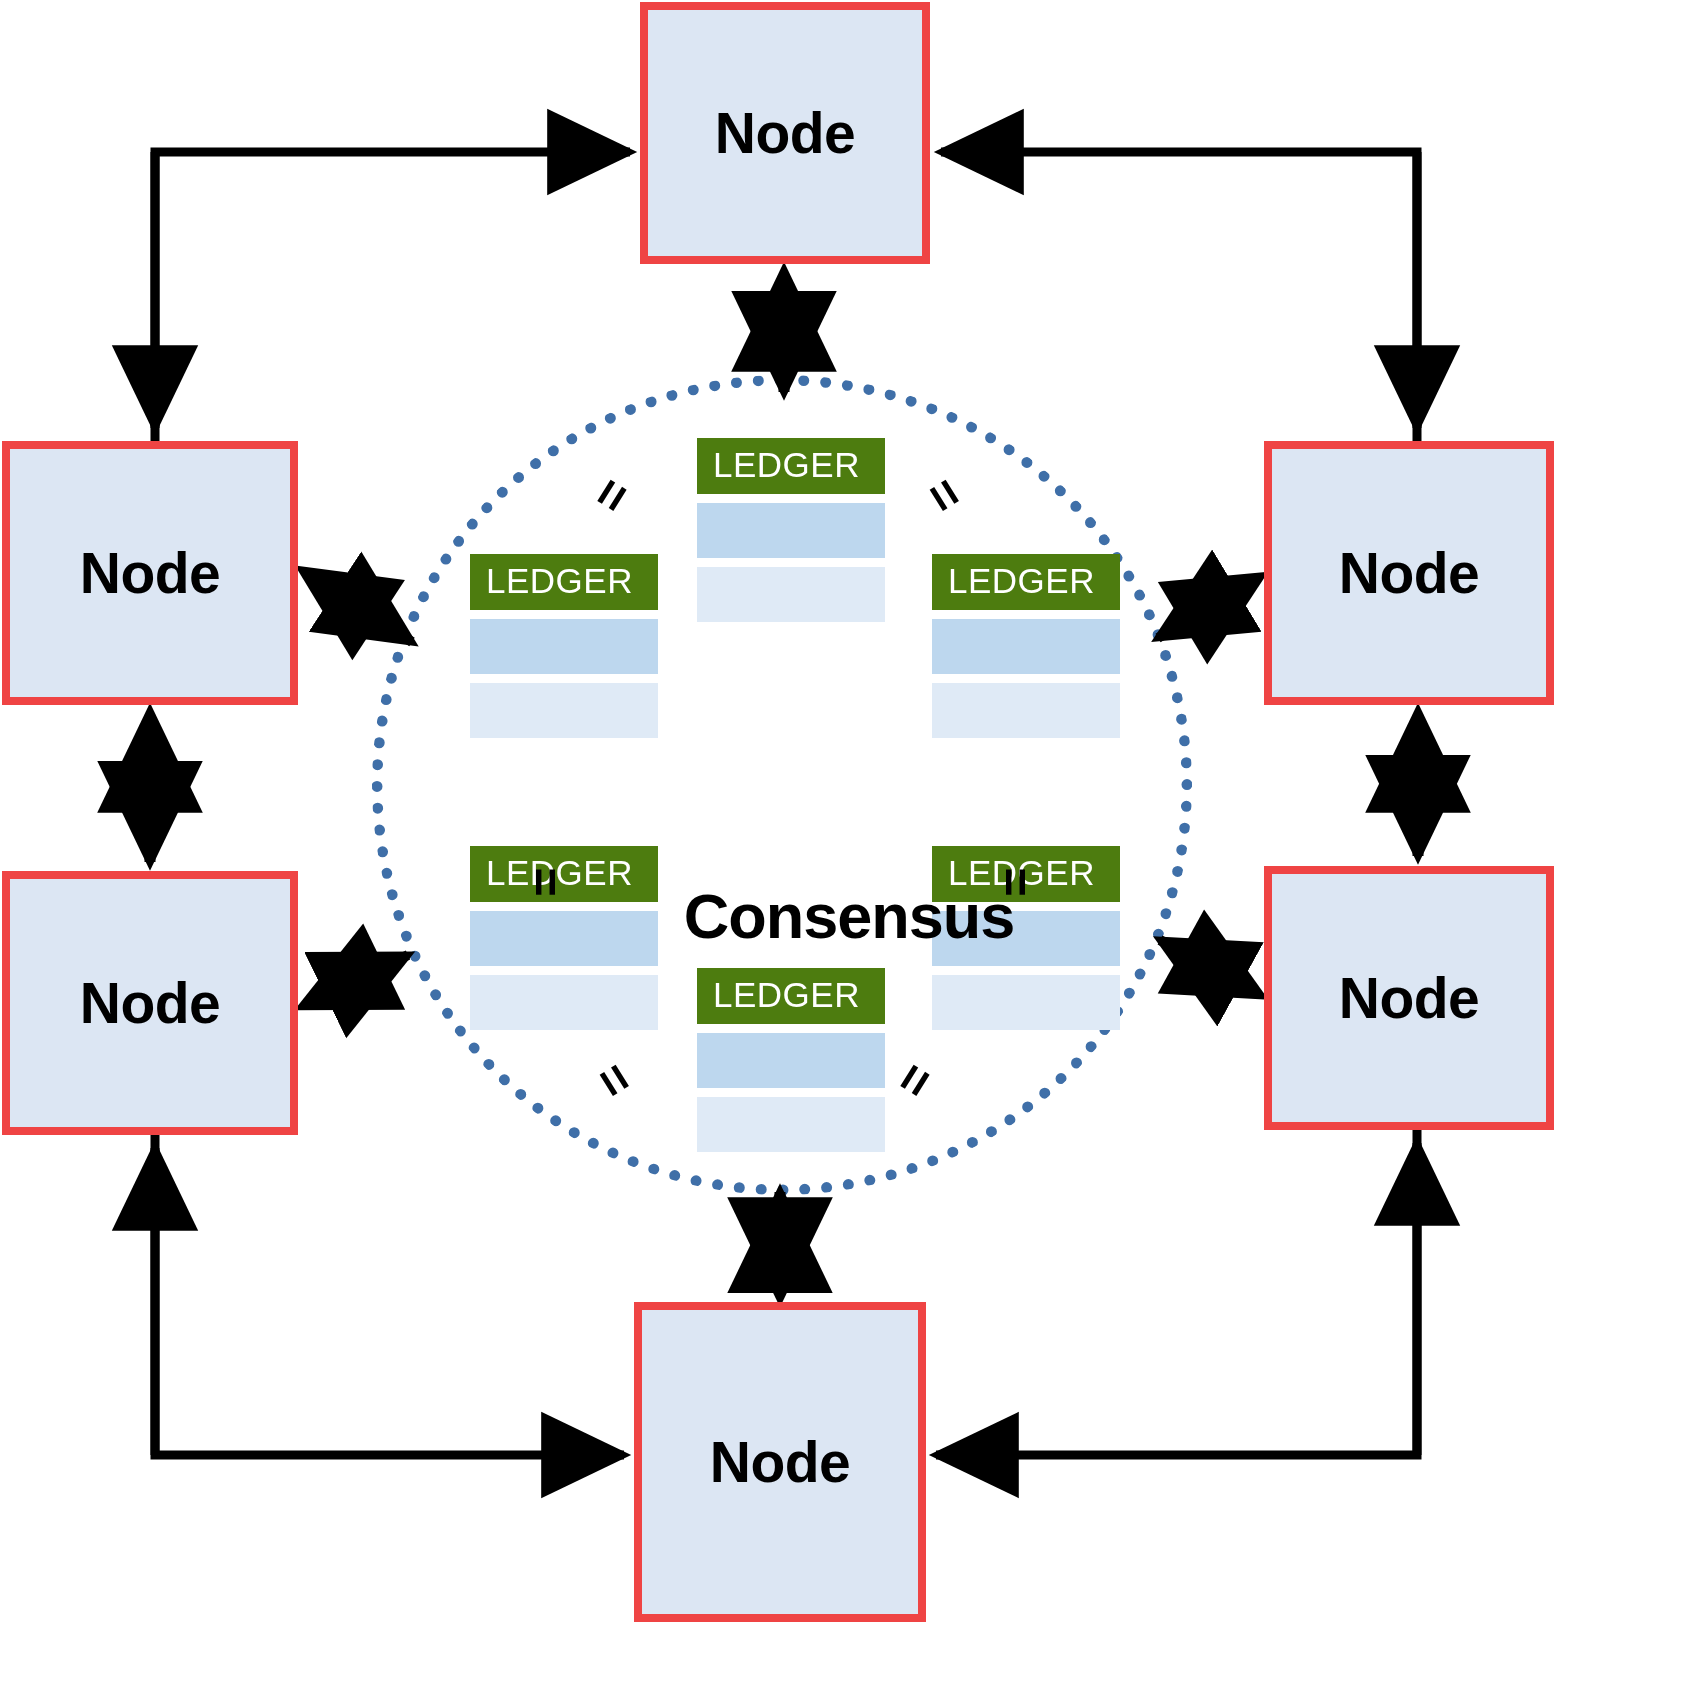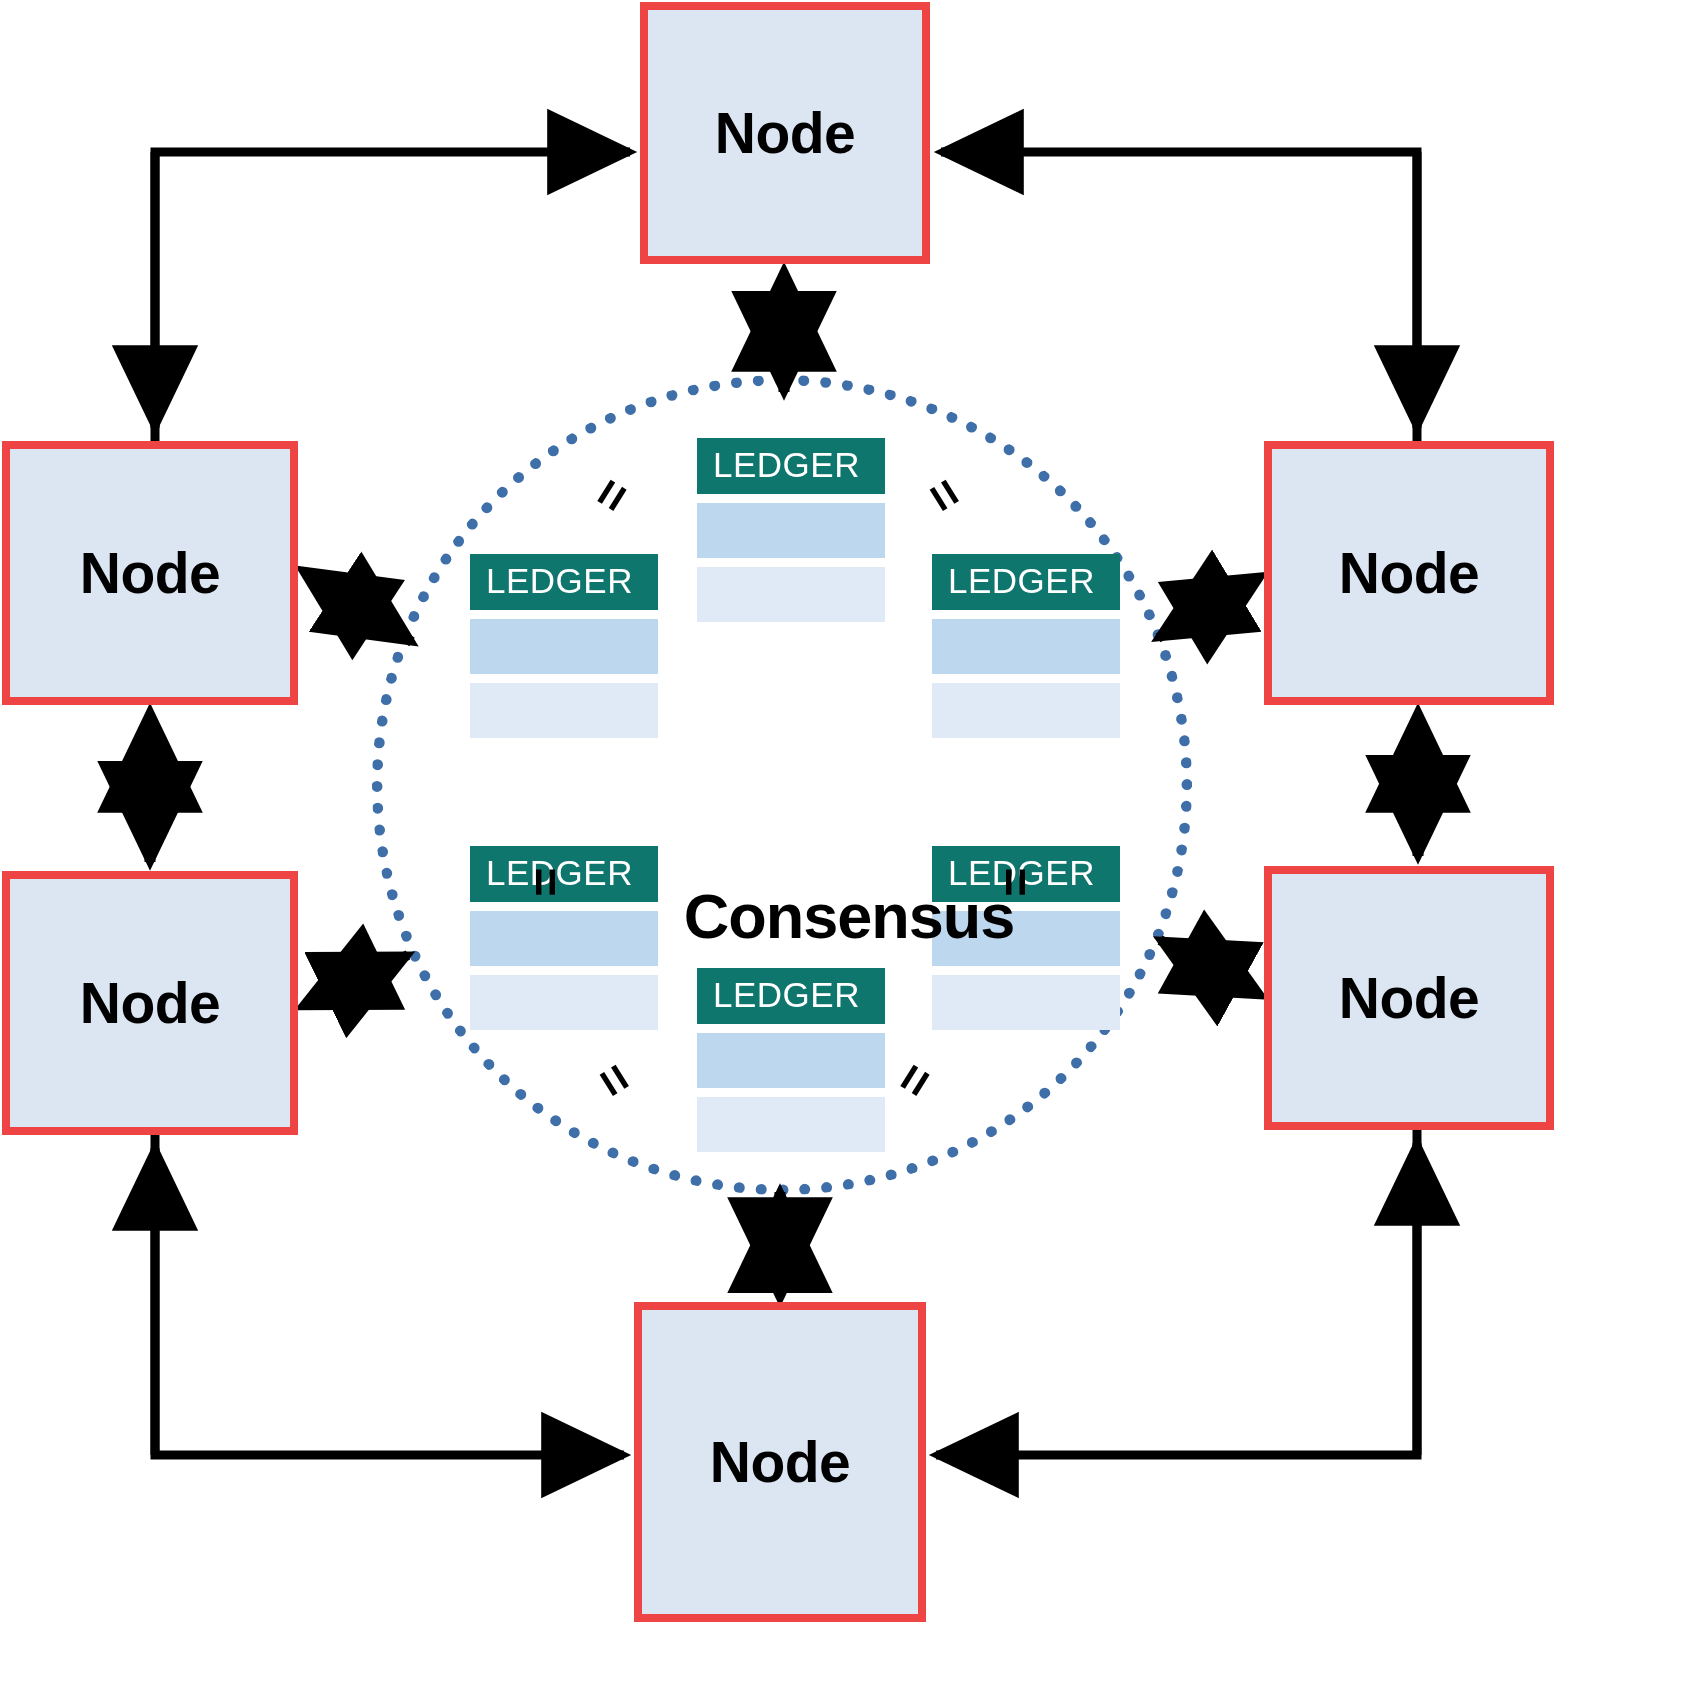--- a/index.html
+++ b/index.html
@@ -39,21 +39,21 @@
     width:820px; height:820px;
     border-radius:50%;
     border:11px dotted #3f6fa8;
     box-sizing:border-box;
     z-index:2;
   }
 
   
   .ledger{position:absolute;width:188px;z-index:5;}
   .ledger .hdr{
-    background:#0f766e;
+    background:#4d7c0f;
     color:#ffffff;
     font-size:35px;
     line-height:1.0;
     padding:9px 0 11px 16px;
     box-sizing:border-box;
     height:56px;
     letter-spacing:0.5px;
   }
   .ledger .row1{background:#bdd7ee;height:55px;margin-top:9px;}
   .ledger .row2{background:#dfeaf6;height:55px;margin-top:9px;}

